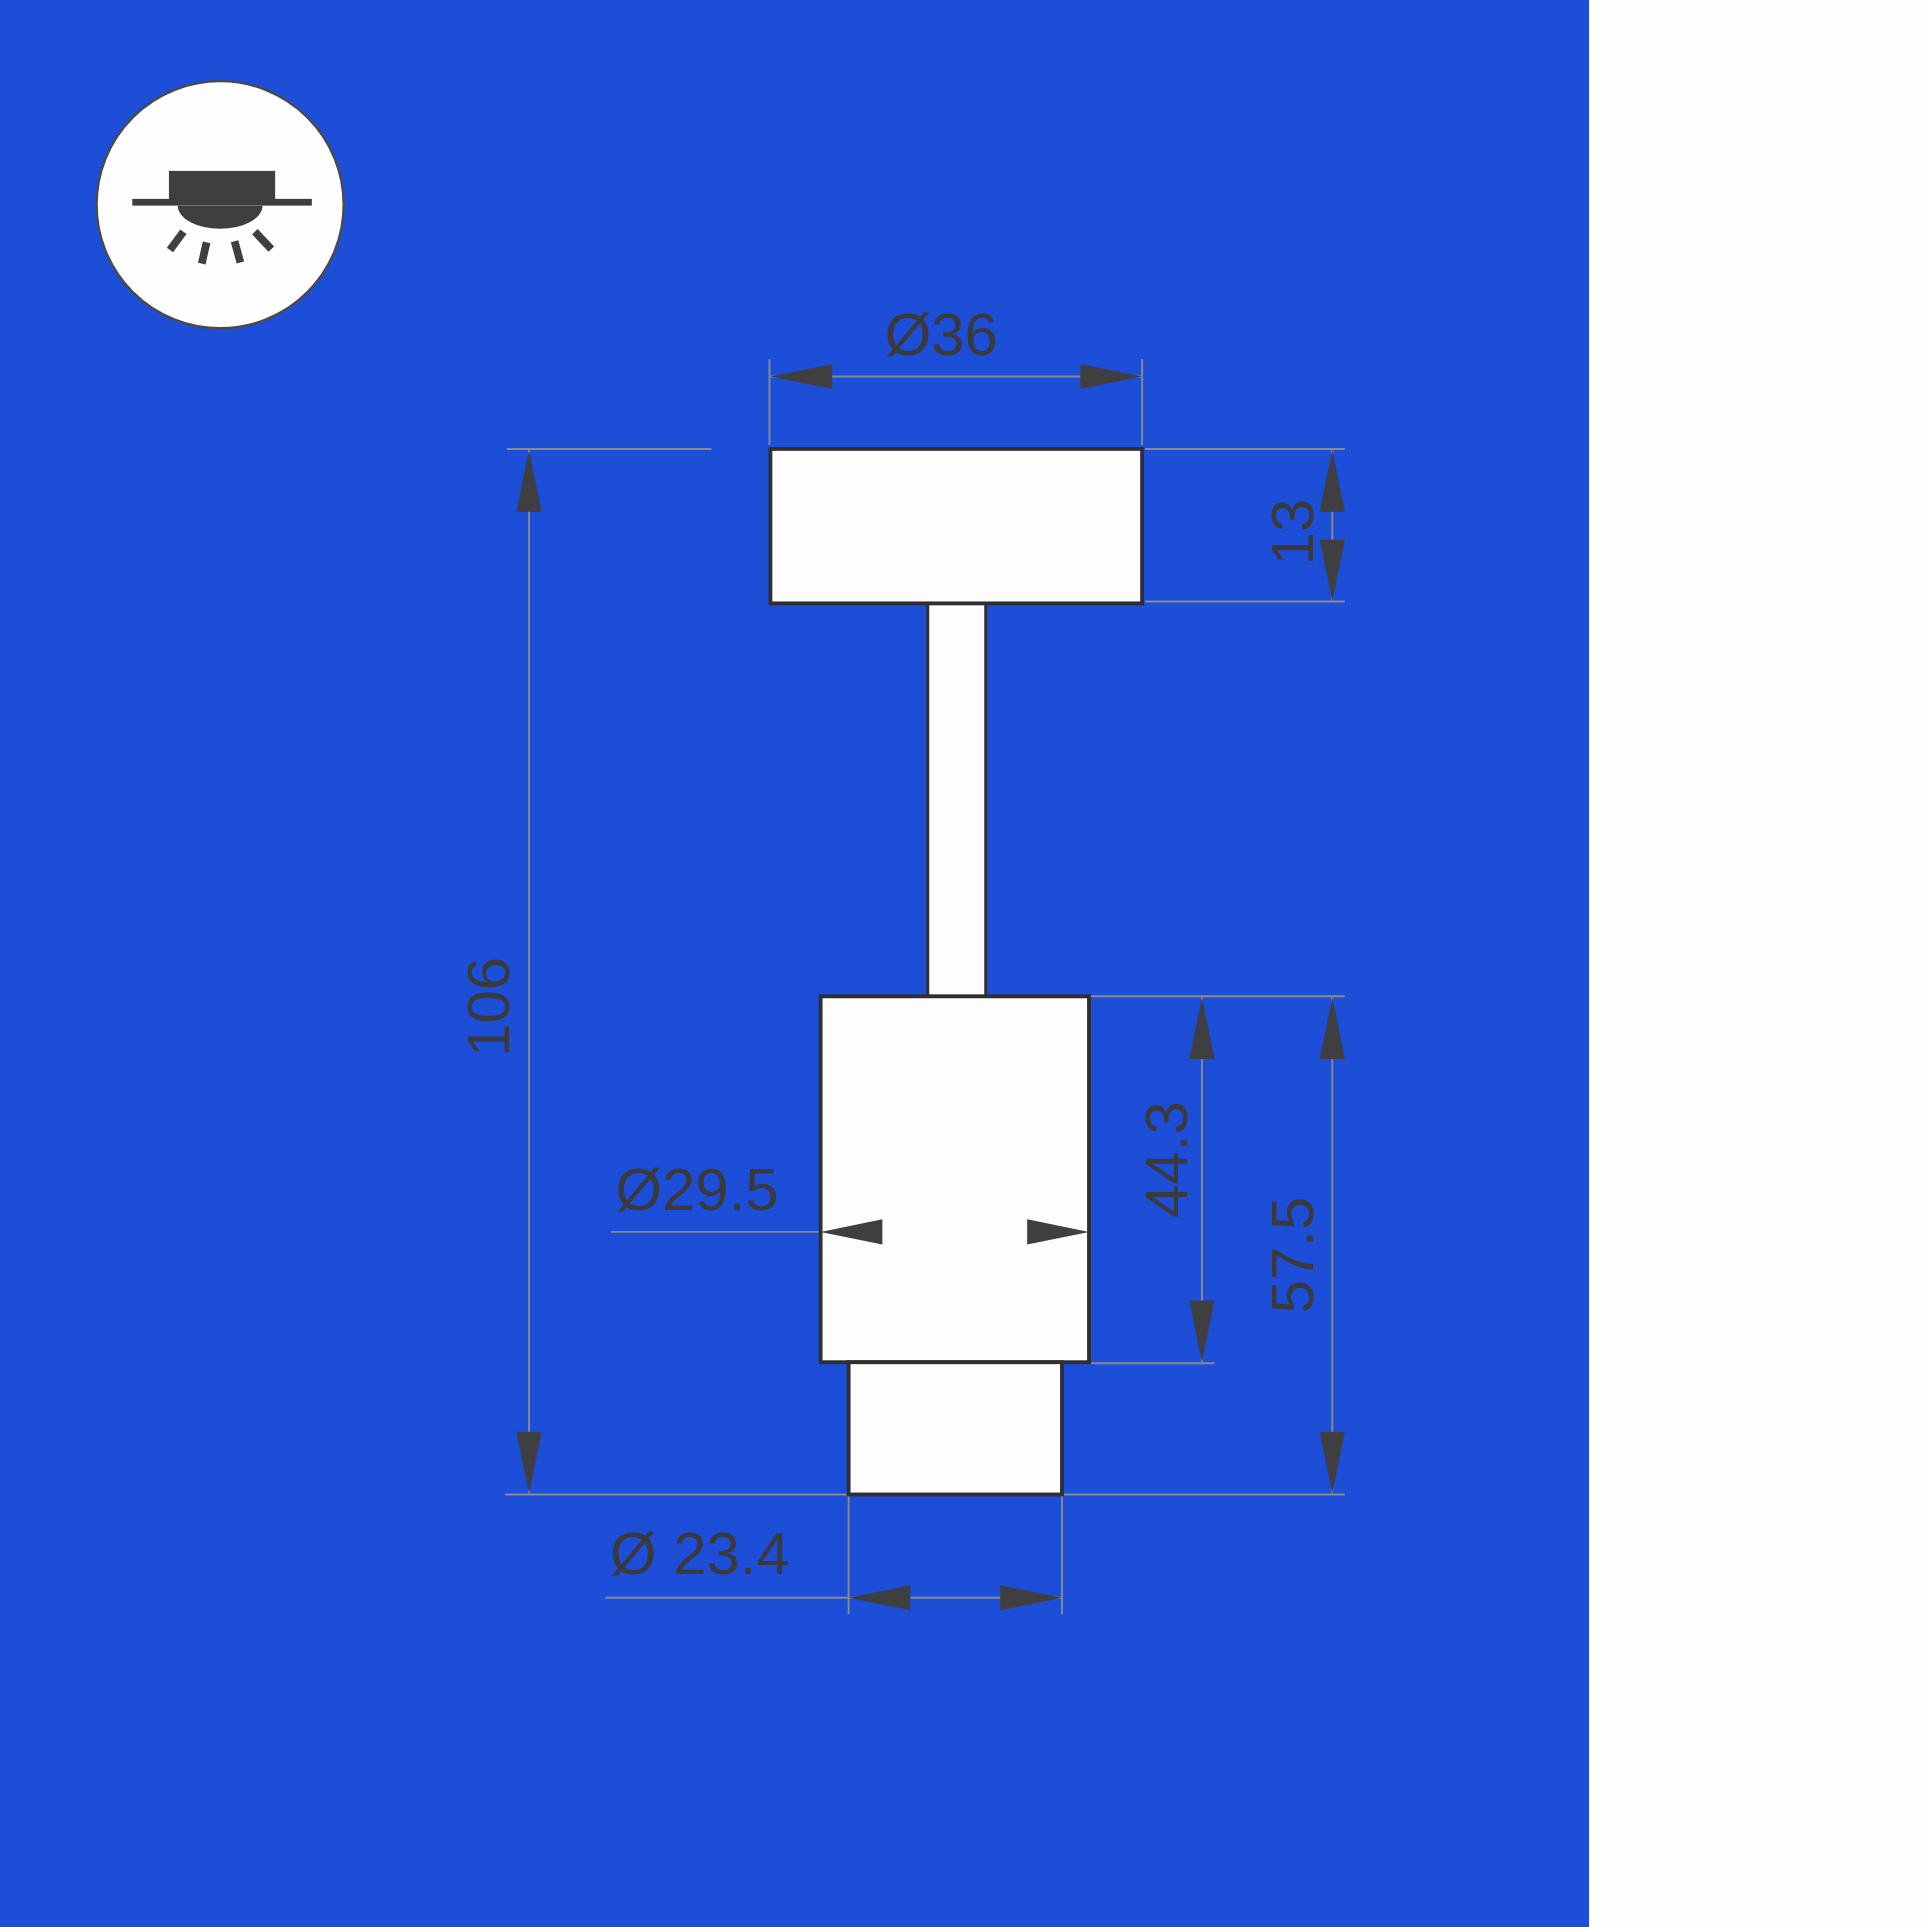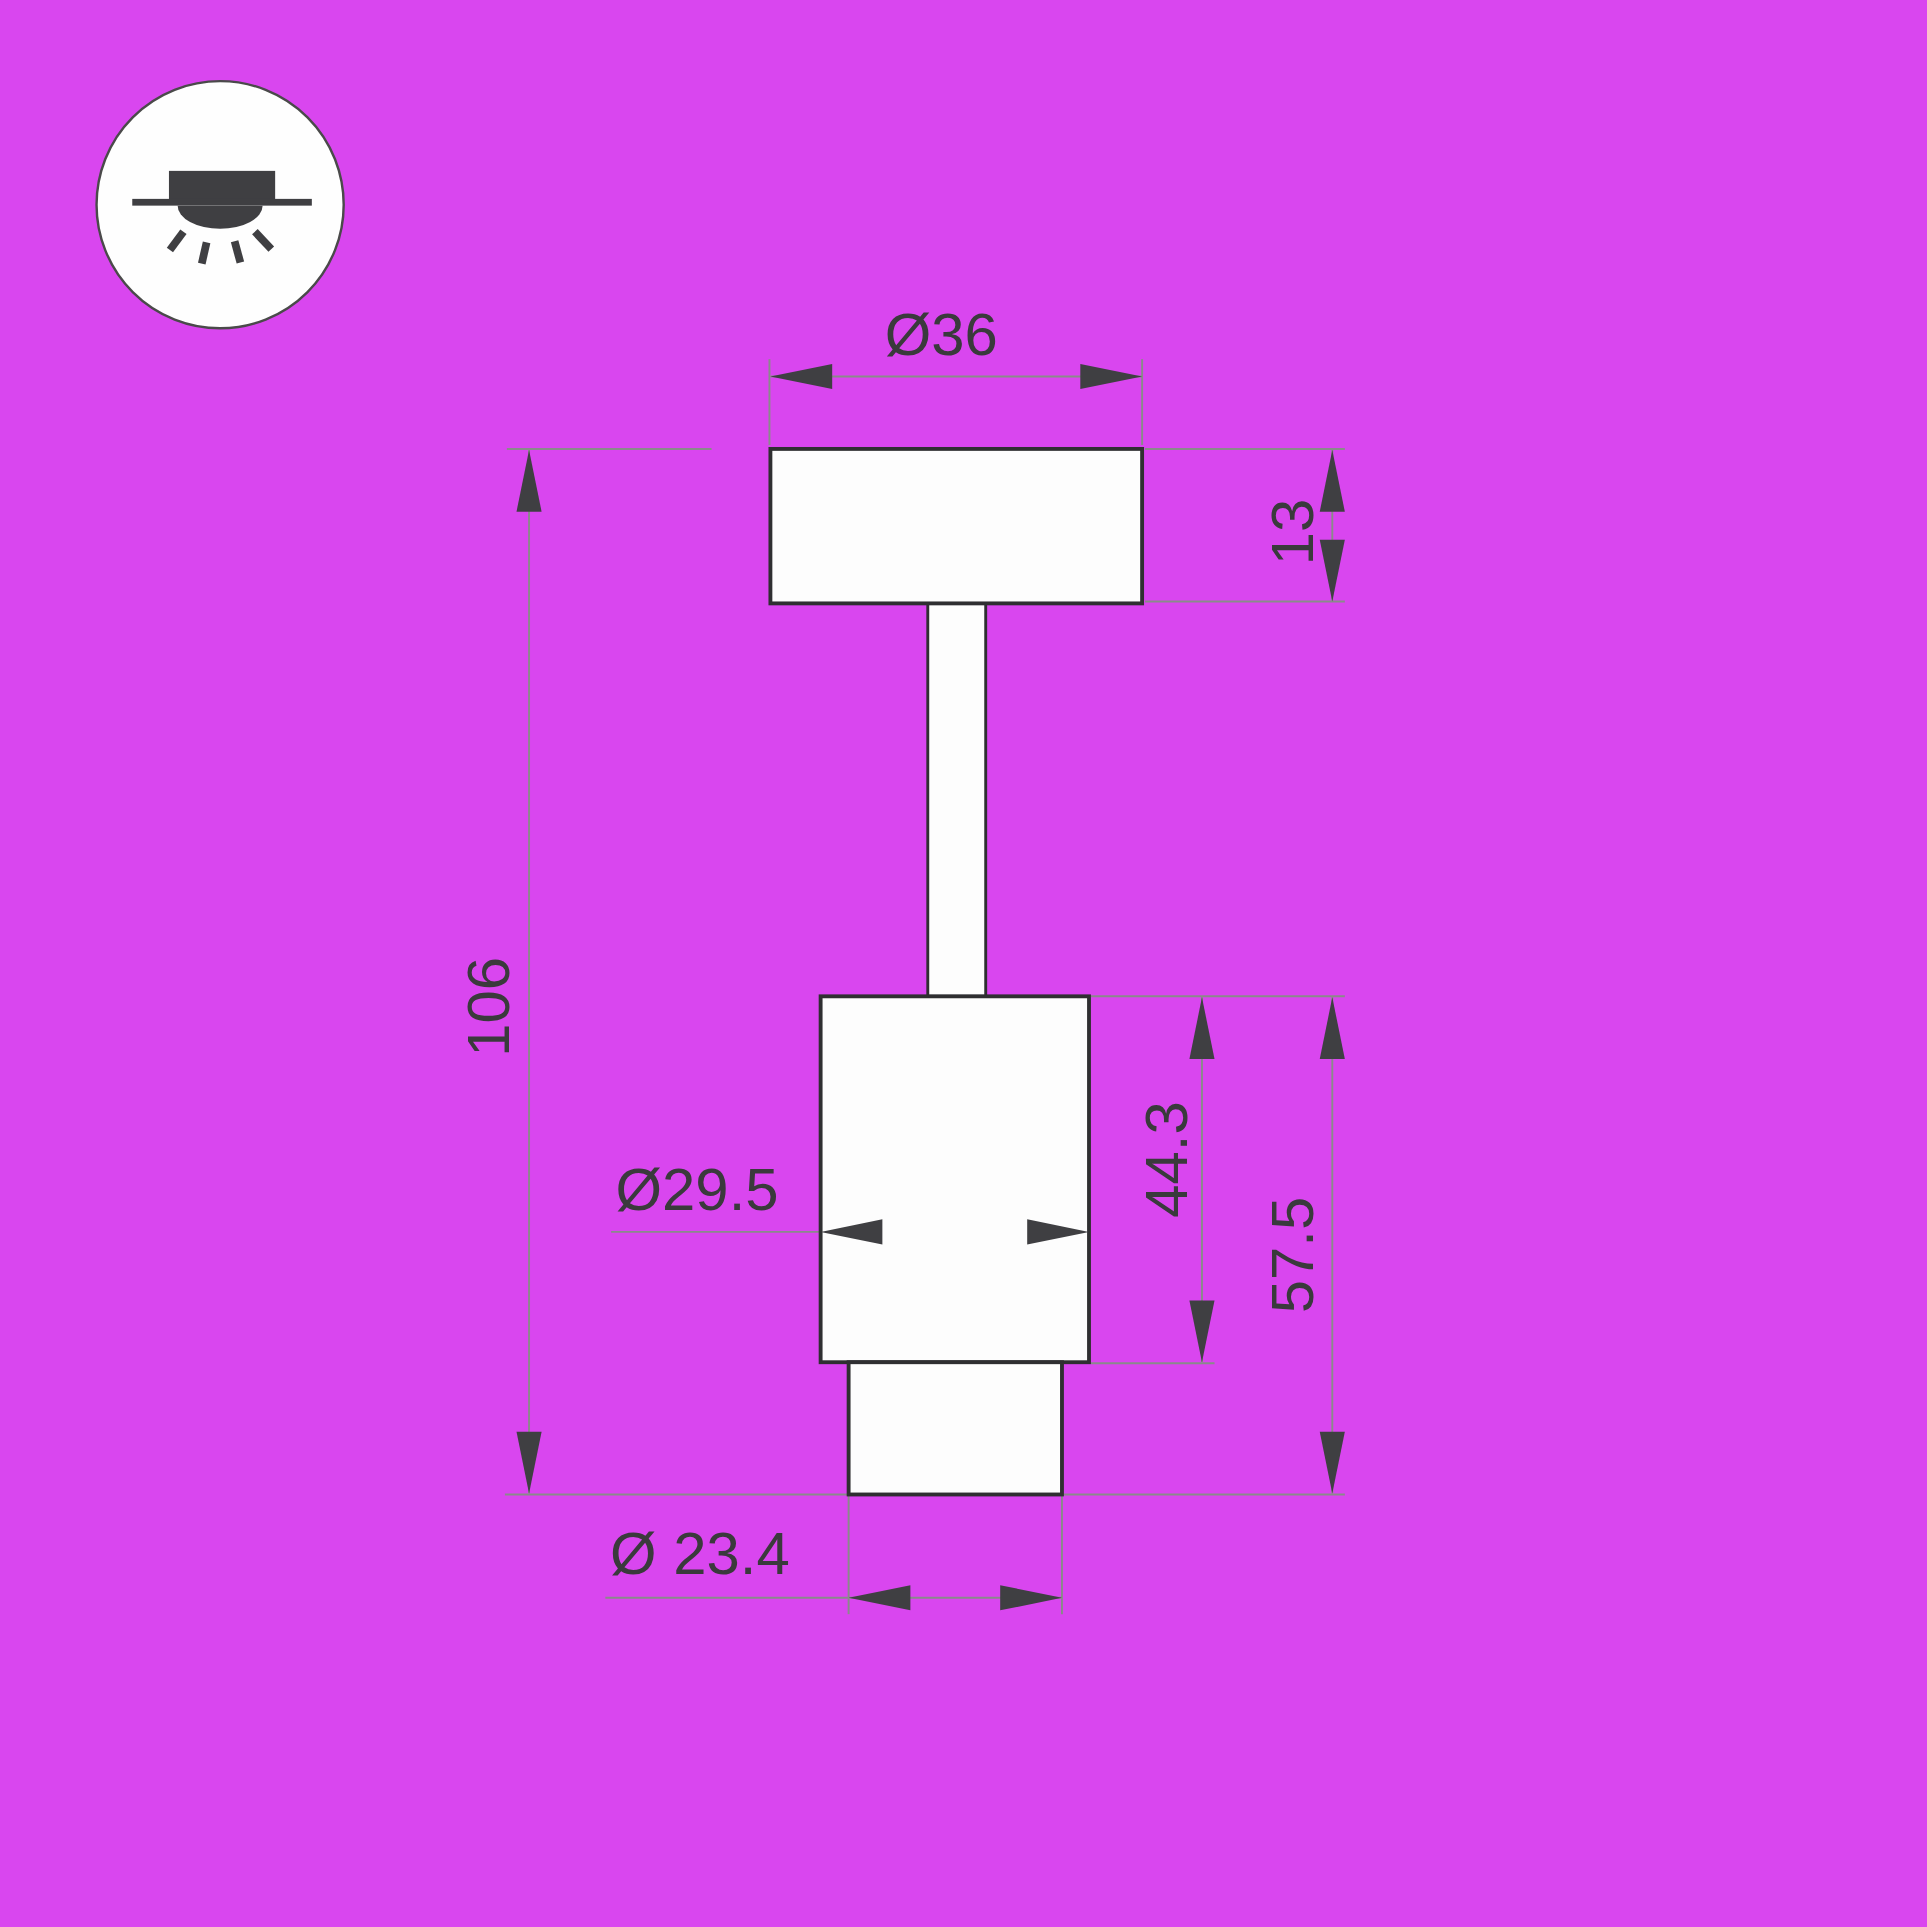--- a/index.html
+++ b/index.html
@@ -2,23 +2,23 @@
 <html><head>
 <meta charset="utf-8">
 <style>
   html, body {
     margin: 0;
     padding: 0;
     background: #fefefe;
   }
   .stage {
     position: relative;
-    width: 1927px;
+    width: 1589px;
     height: 1927px;
-    background: #d946ef;
+    background: #1d4ed8;
     font-family: "Liberation Sans", "DejaVu Sans", sans-serif;
   }
   svg { position: absolute; top: 0; left: 0; }
   .obj {
     fill: #fdfdfd;
     stroke: #2f2f31;
     stroke-width: 4;
   }
   .obj-thin {
     fill: #fdfdfd;

